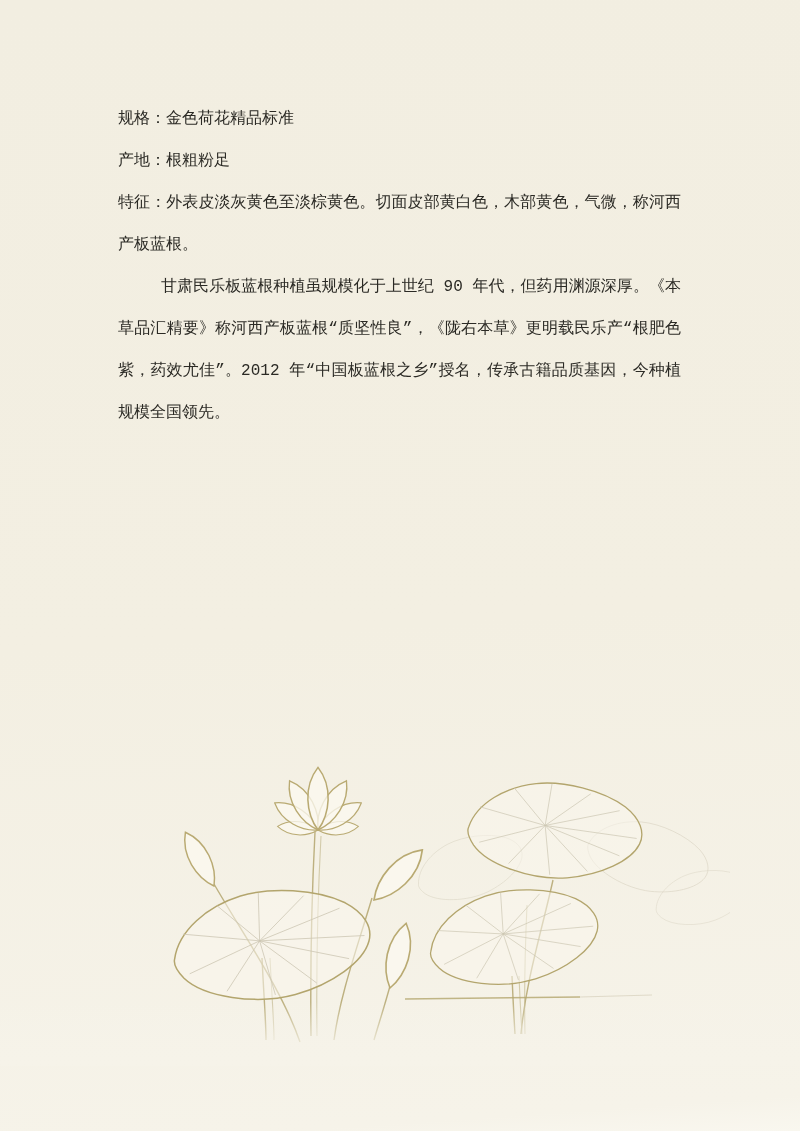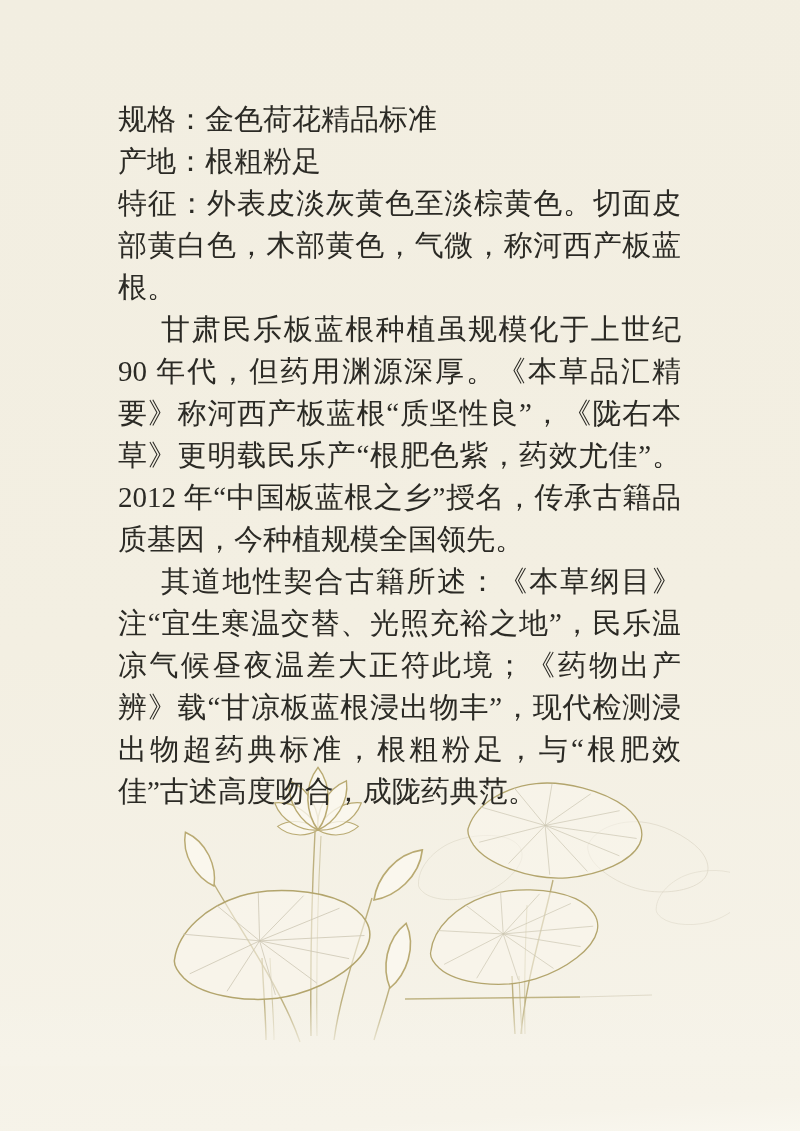--- a/index.html
+++ b/index.html
@@ -6,23 +6,24 @@
   body {
     width: 800px; height: 1131px; overflow: hidden;
     font-family: "Liberation Serif", "DejaVu Serif", serif;
   }
   .page {
     position: relative; width: 800px; height: 1131px; overflow: hidden;
     background: linear-gradient(176deg, #f2eee1 0%, #f3efe2 55%, #f6f3e9 97%, #f9f7ef 100%);
   }
   .textblock {
     position: absolute; left: 118px; top: 98px; width: 563px;
-    color: #2b2a25; font-size: 29px; line-height: 42px;
+    color: #2b2a25; font-size: 16px; line-height: 42px;
     text-align: justify; text-justify: inter-ideograph;
     z-index: 3;
+    font-family: Liberation Mono, monospace;
   }
   .textblock p { margin: 0; padding: 0; }
   .textblock p.indent { text-indent: 43px; }
   .deco { position: absolute; left: 90px; top: 630px; z-index: 1; }
   .deco .outline { fill: #f9f6ec; fill-opacity: 0.55; stroke: #b3a56d; stroke-width: 1.5; }
   .deco .petal   { fill: #fbf9f0; fill-opacity: 0.78; stroke: #b9aa72; stroke-width: 1.4; }
   .deco .veins   { fill: none; stroke: #ccc6b2; stroke-width: 0.9; opacity: 0.85; }
   .deco .stem    { fill: none; stroke: #b3a56d; stroke-width: 1.4; opacity: 0.85; }
   .deco .stem2   { fill: none; stroke: #c5bb92; stroke-width: 1.1; opacity: 0.7; }
   .deco .ghost   { fill: none; stroke: #dbd5c3; stroke-width: 1.2; opacity: 0.8; }
@@ -96,16 +97,15 @@
     <use href="#lotus-flower" transform="translate(318,830)"></use>
   </svg>
 
   <div class="fade"></div>
 
   <div class="textblock">
     <p>规格：金色荷花精品标准</p>
     <p>产地：根粗粉足</p>
     <p>特征：外表皮淡灰黄色至淡棕黄色。切面皮部黄白色，木部黄色，气微，称河西产板蓝根。</p>
     <p class="indent">甘肃民乐板蓝根种植虽规模化于上世纪 90 年代，但药用渊源深厚。《本草品汇精要》称河西产板蓝根“质坚性良”，《陇右本草》更明载民乐产“根肥色紫，药效尤佳”。2012 年“中国板蓝根之乡”授名，传承古籍品质基因，今种植规模全国领先。</p>
-    <p class="indent">其道地性契合古籍所述：《本草纲目》注“宜生寒温交替、光照充裕之地”，民乐温凉气候昼夜温差大正符此境；《药物出产辨》载“甘凉板蓝根浸出物丰”，现代检测浸出物超药典标准，根粗粉足，与“根肥效佳”古述高度吻合，成陇药典范。</p>
   </div>
 
 </div>
 
 </body></html>

